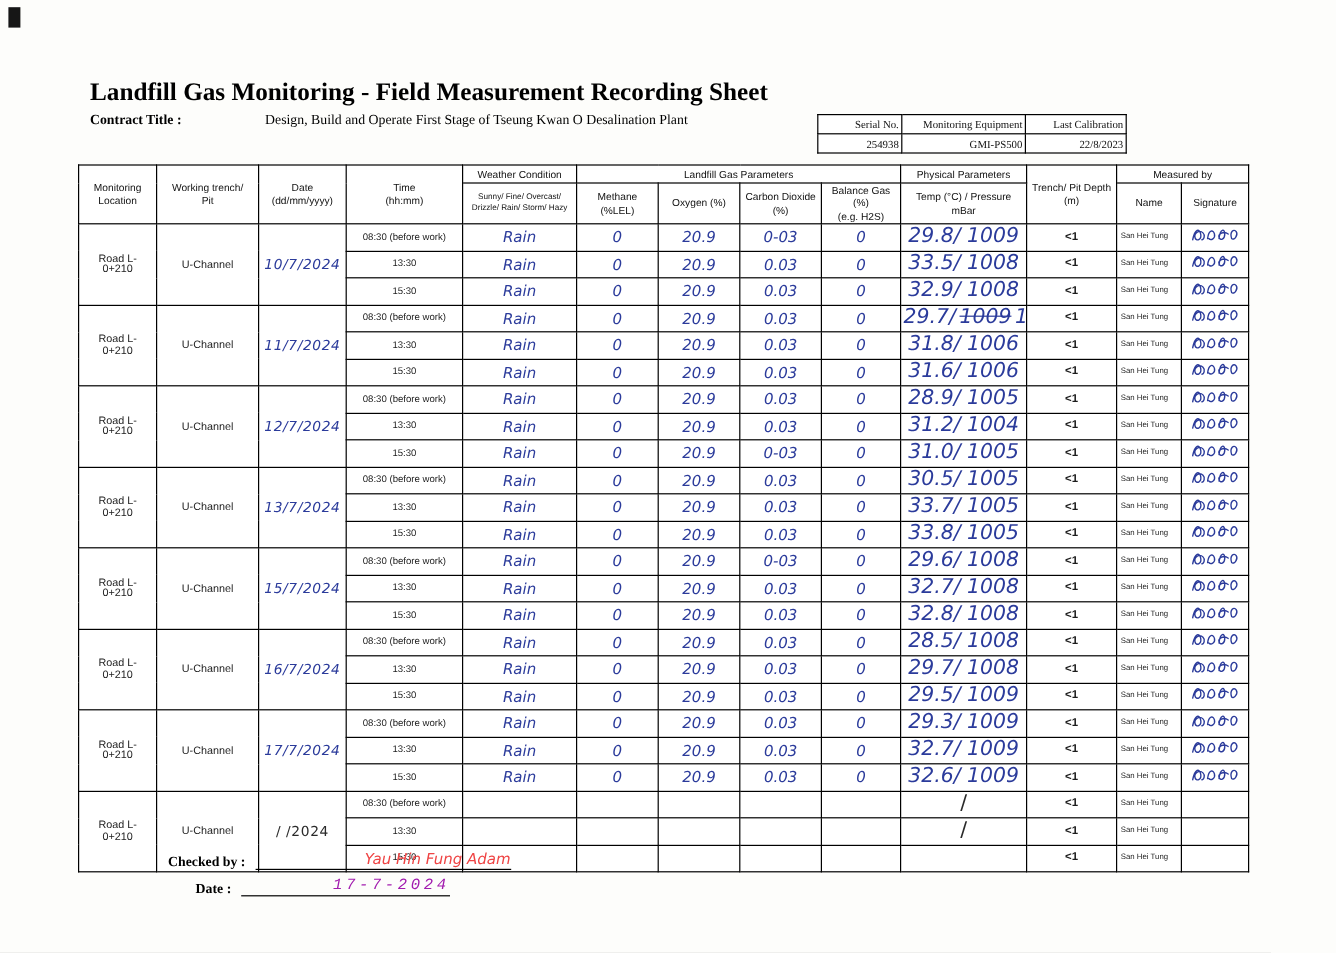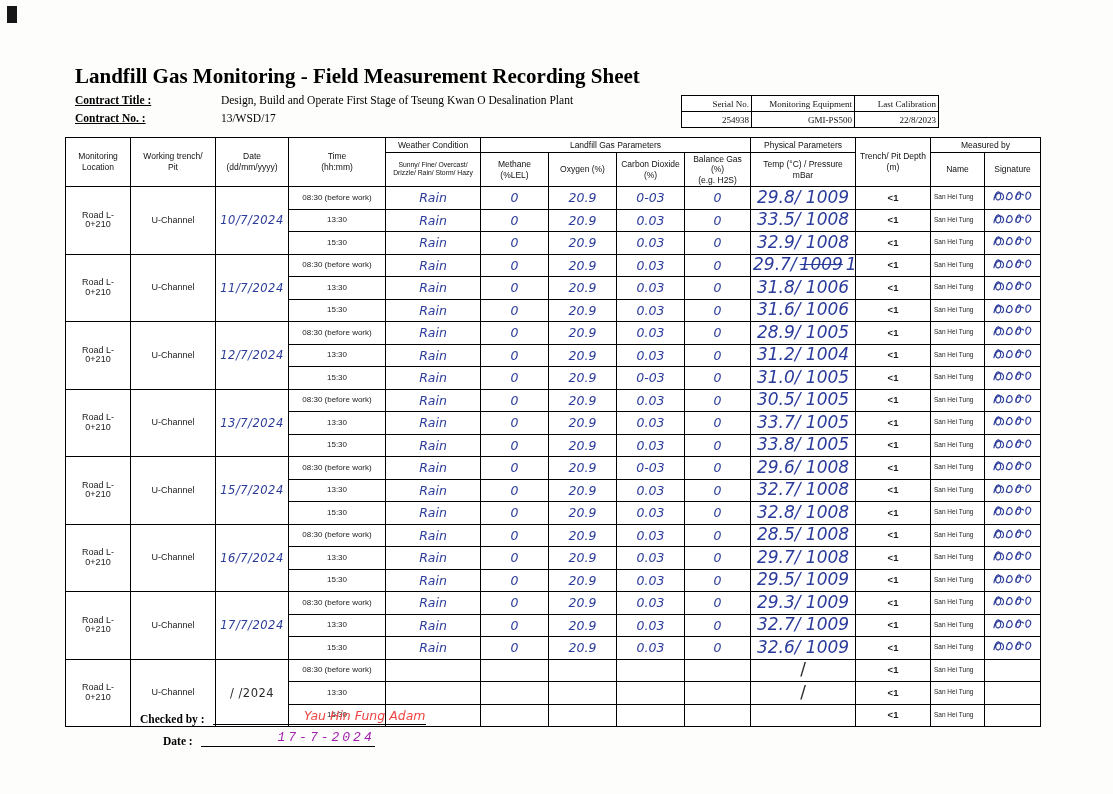--- a/index.html
+++ b/index.html
@@ -4,21 +4,21 @@
 <style>
   html,body{margin:0;padding:0;background:#d8d8d8;}
   .page{position:relative;width:1113px;height:794px;background:#fdfdfb;overflow:hidden;
         font-family:"Liberation Sans",sans-serif;color:#111;}
   .scan-mark{position:absolute;left:7px;top:6px;width:10px;height:17px;background:#161616;}
 
   .title{position:absolute;left:75px;top:64px;margin:0;font-family:"Liberation Serif",serif;
          font-size:21px;font-weight:bold;color:#000;}
   .contract{position:absolute;left:75px;top:94px;font-family:"Liberation Serif",serif;font-size:11.5px;color:#000;}
   .contract .line{height:18px;}
-  .contract .lbl{display:inline-block;width:143px;font-weight:bold;text-decoration:underline;}
+  .contract .lbl{display:inline-block;width:143px;font-weight:bold;}
 
   table{border-collapse:collapse;table-layout:fixed;background:#fff;}
   .equip{position:absolute;left:681px;top:95px;}
   .equip th,.equip td{border:1px solid #000;font-weight:normal;font-size:9px;text-align:right;
          height:15px;font-family:"Liberation Serif",serif;padding:0 2px;white-space:nowrap;overflow:hidden;}
 
   .sheet{position:absolute;left:65px;top:137px;width:975px;}
   .sheet th,.sheet td{border:1px solid #000;padding:0 2px;overflow:hidden;}
   .sheet thead th{font-size:8.5px;font-weight:normal;line-height:1.25;vertical-align:middle;}
   .sheet thead span{white-space:pre-line;display:inline-block;}
@@ -54,24 +54,20 @@
 
 <div class="page">
   <div class="scan-mark"></div>
 
   <h1 class="title">Landfill Gas Monitoring - Field Measurement Recording Sheet</h1>
 
   <div class="contract">
     <div class="line">
       <span class="lbl">Contract Title :</span>
       <span>Design, Build and Operate First Stage of Tseung Kwan O Desalination Plant</span>
-    </div>
-    <div class="line">
-      <span class="lbl">Contract No. :</span>
-      <span>13/WSD/17</span>
     </div>
   </div>
 
   <table class="equip">
     <colgroup>
         <col style="width:70px">
         <col style="width:103px">
         <col style="width:84px">
       </colgroup>
     <tbody>

